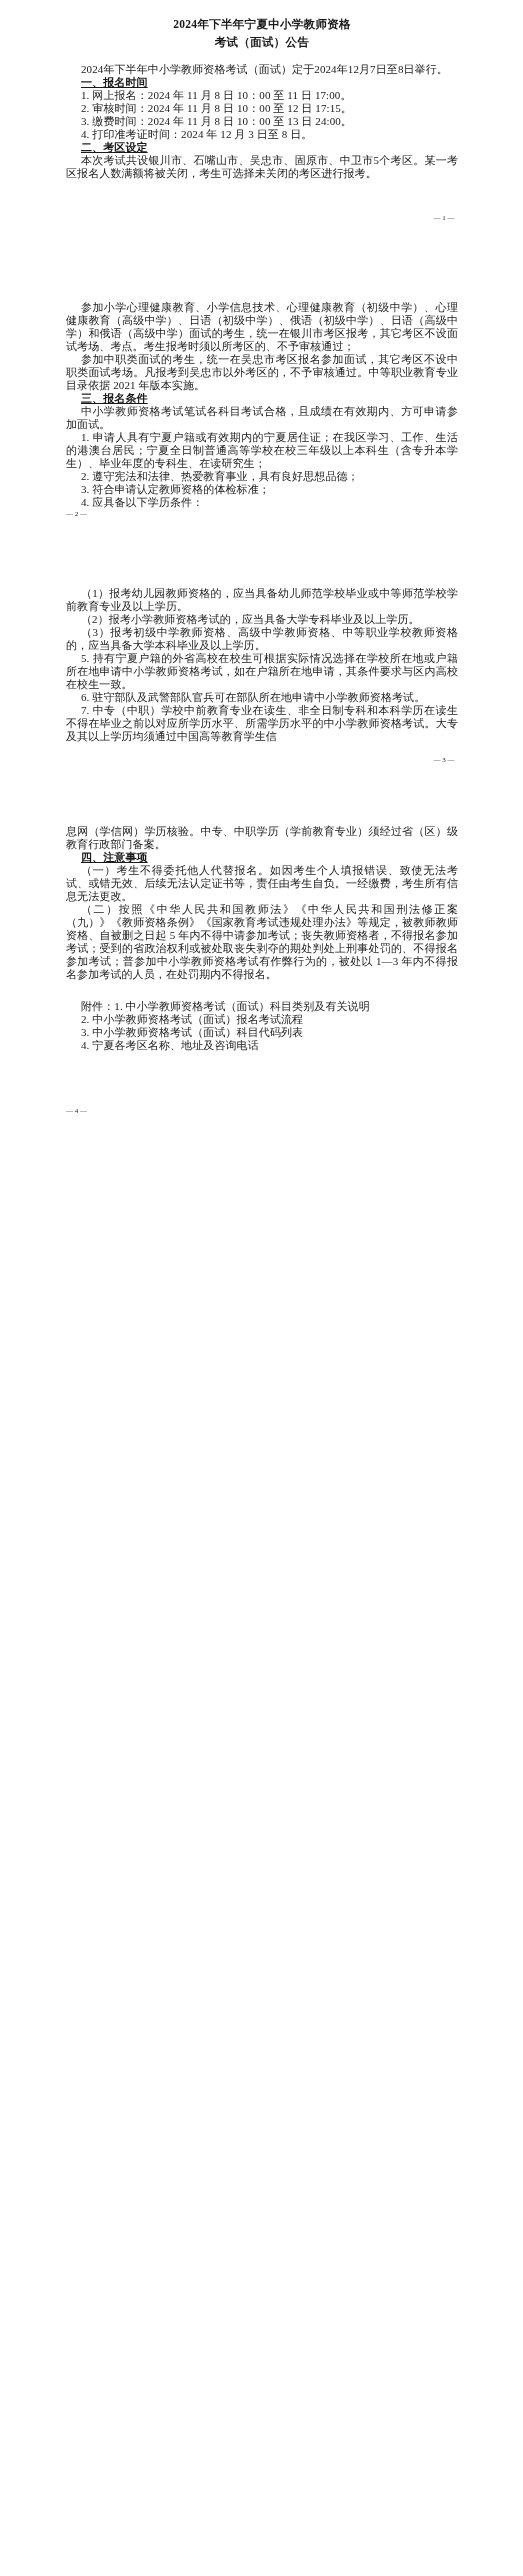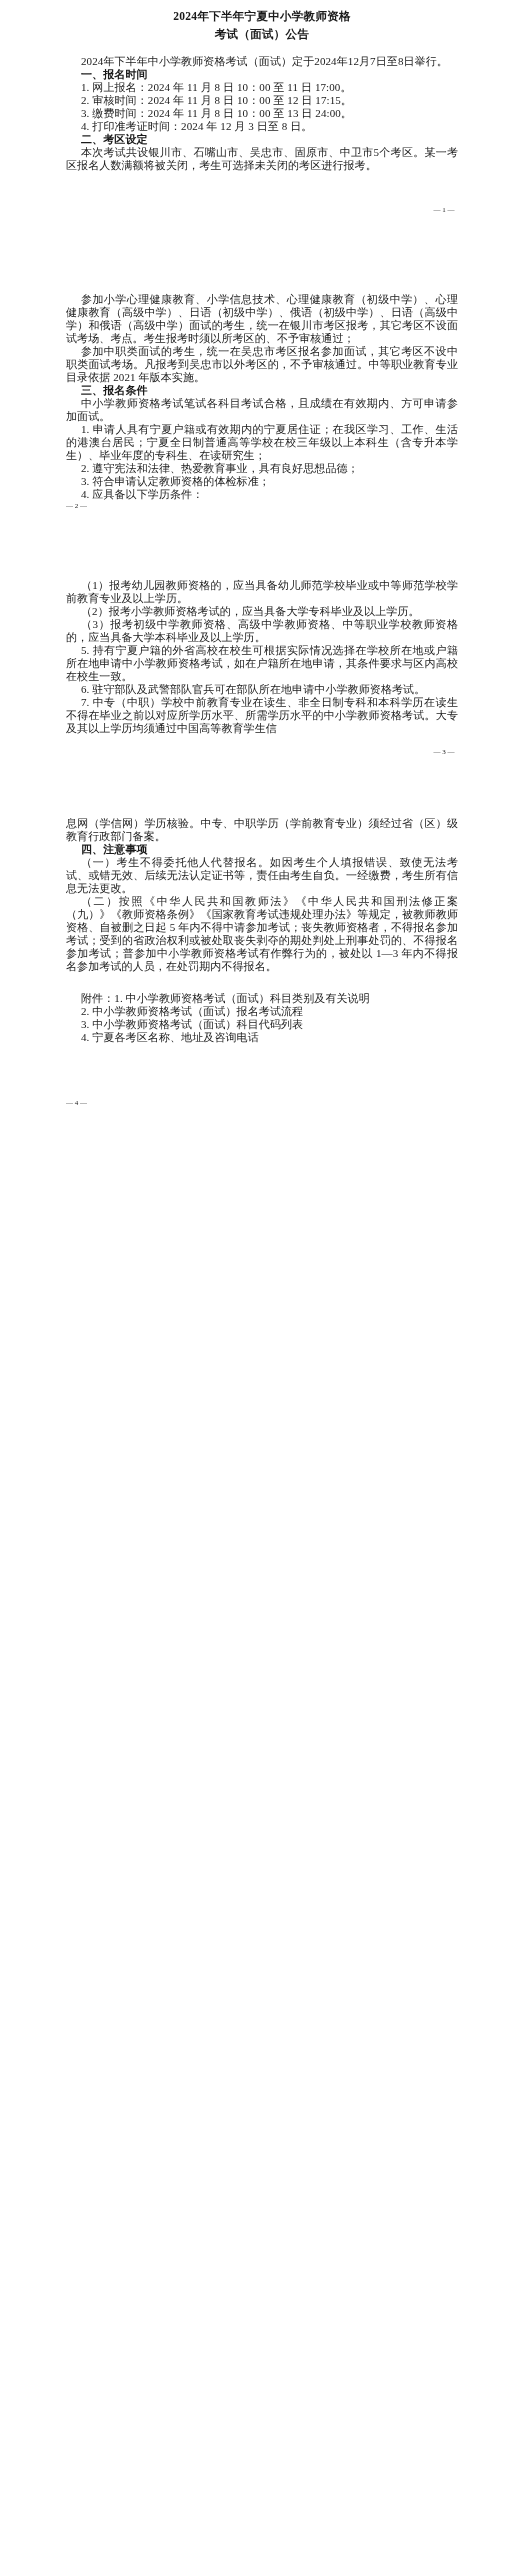--- a/index.html
+++ b/index.html
@@ -8,21 +8,21 @@
     padding: 0;
     background: #ffffff;
   }
   body {
     width: 524px;
     font-family: "Liberation Serif", "DejaVu Serif", serif;
     color: #1a1a1a;
   }
   .doc {
     width: 524px;
-    margin: 0 auto;
+    margin: 8px auto;
     position: relative;
   }
   .page {
     width: 524px;
     box-sizing: border-box;
     padding: 0 66px;
     position: relative;
     background: #fff;
   }
   .page-gap {
@@ -52,20 +52,21 @@
     text-align: justify;
     text-justify: inter-ideograph;
     letter-spacing: 0.1px;
   }
   .indent {
     text-indent: 15px;
   }
   .heading {
     text-indent: 15px;
     font-weight: bold;
+    text-decoration: underline;
   }
   .spacer-sm { height: 5.6px; }
   .spacer-md { height: 11.2px; }
   .spacer-lg { height: 19px; }
   .spacer-xl { height: 33px; }
   .spacer-xxl { height: 54px; }
   .pagenum {
     font-size: 7px;
     line-height: 11.2px;
     color: #1a1a1a;

